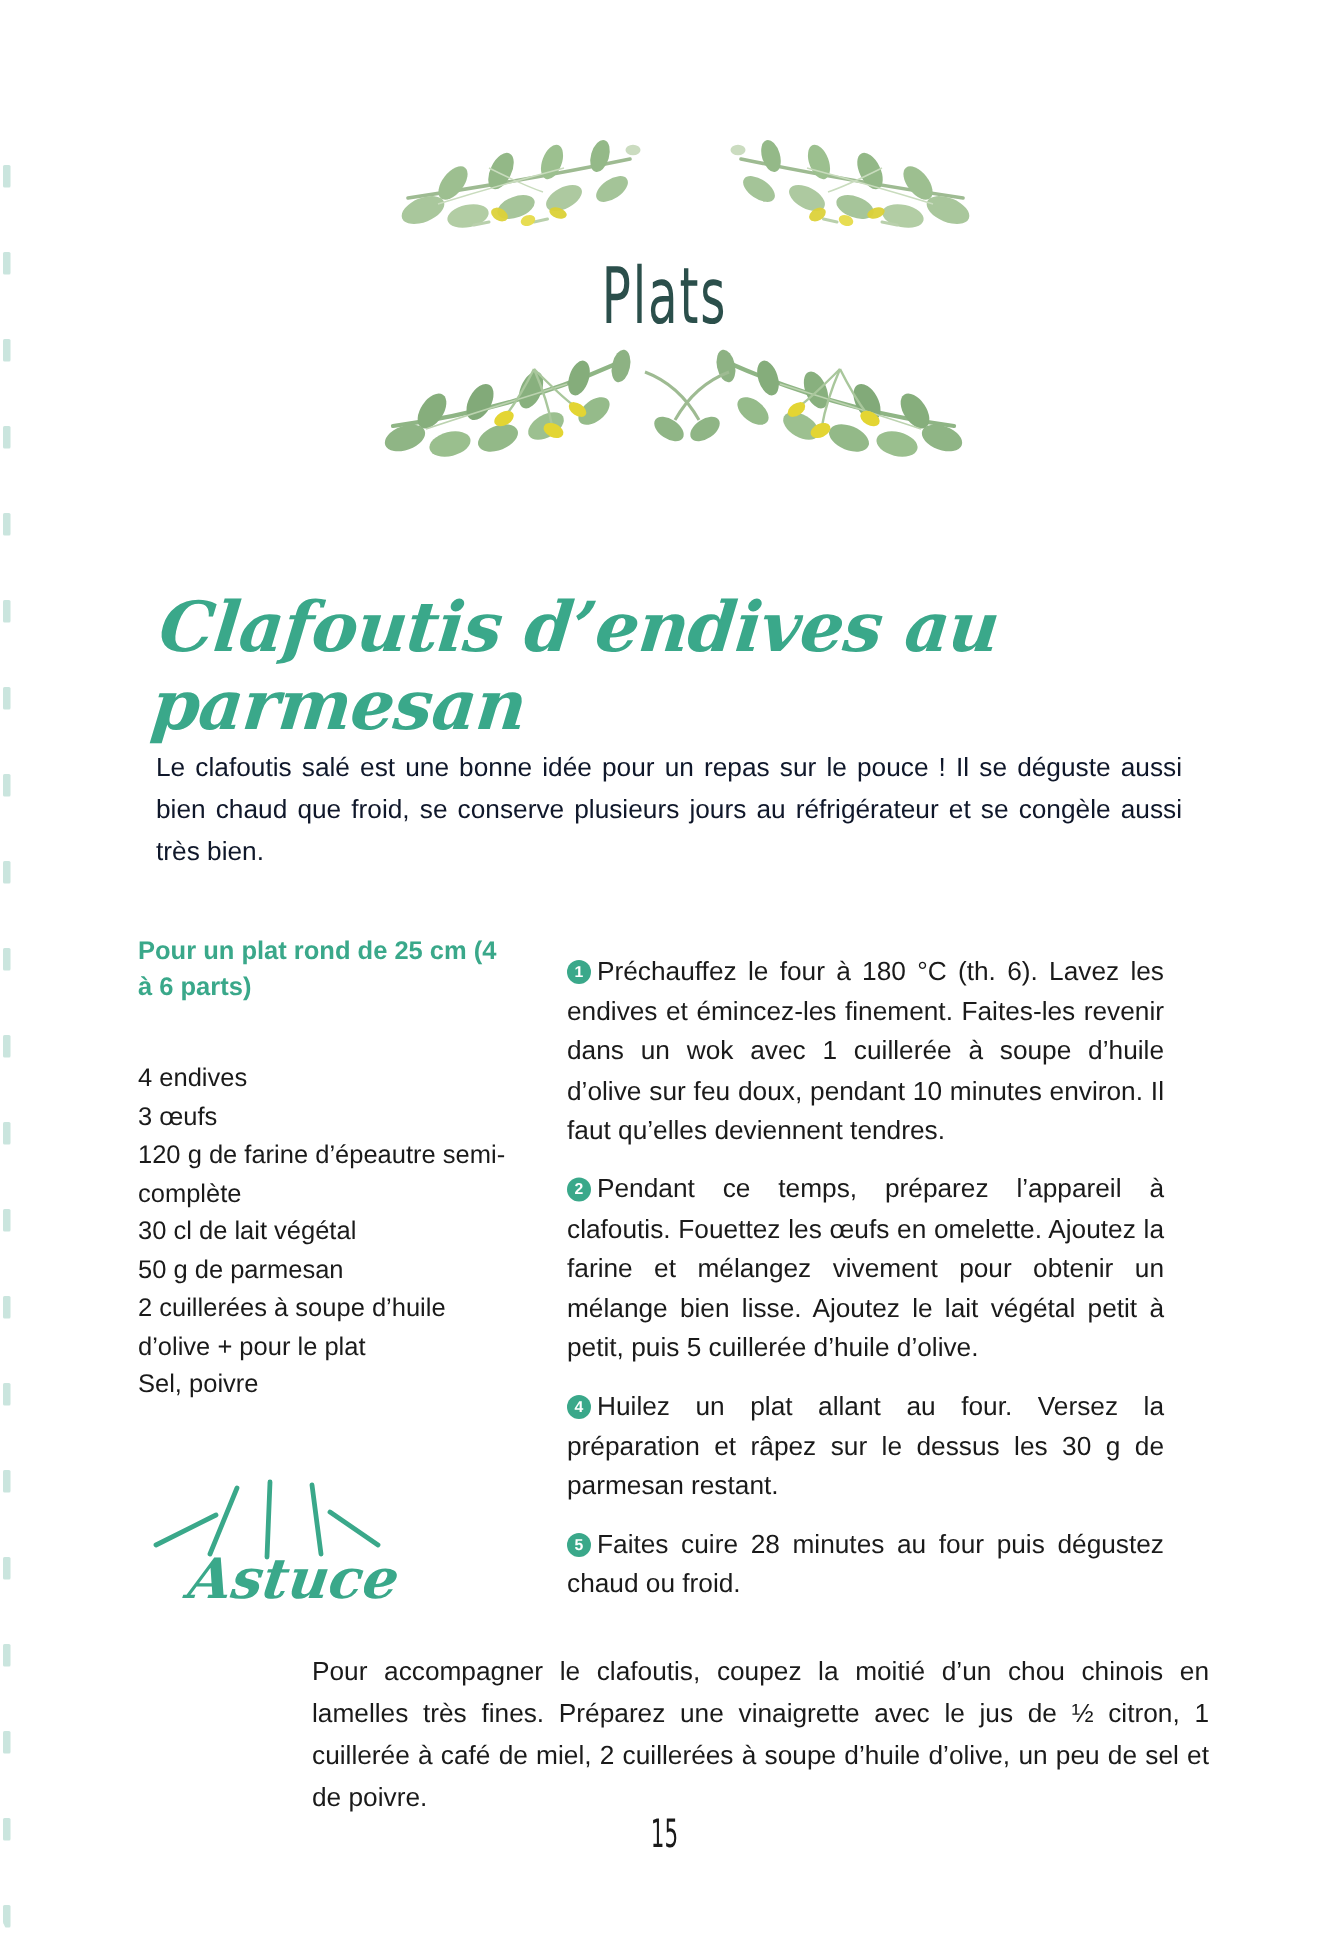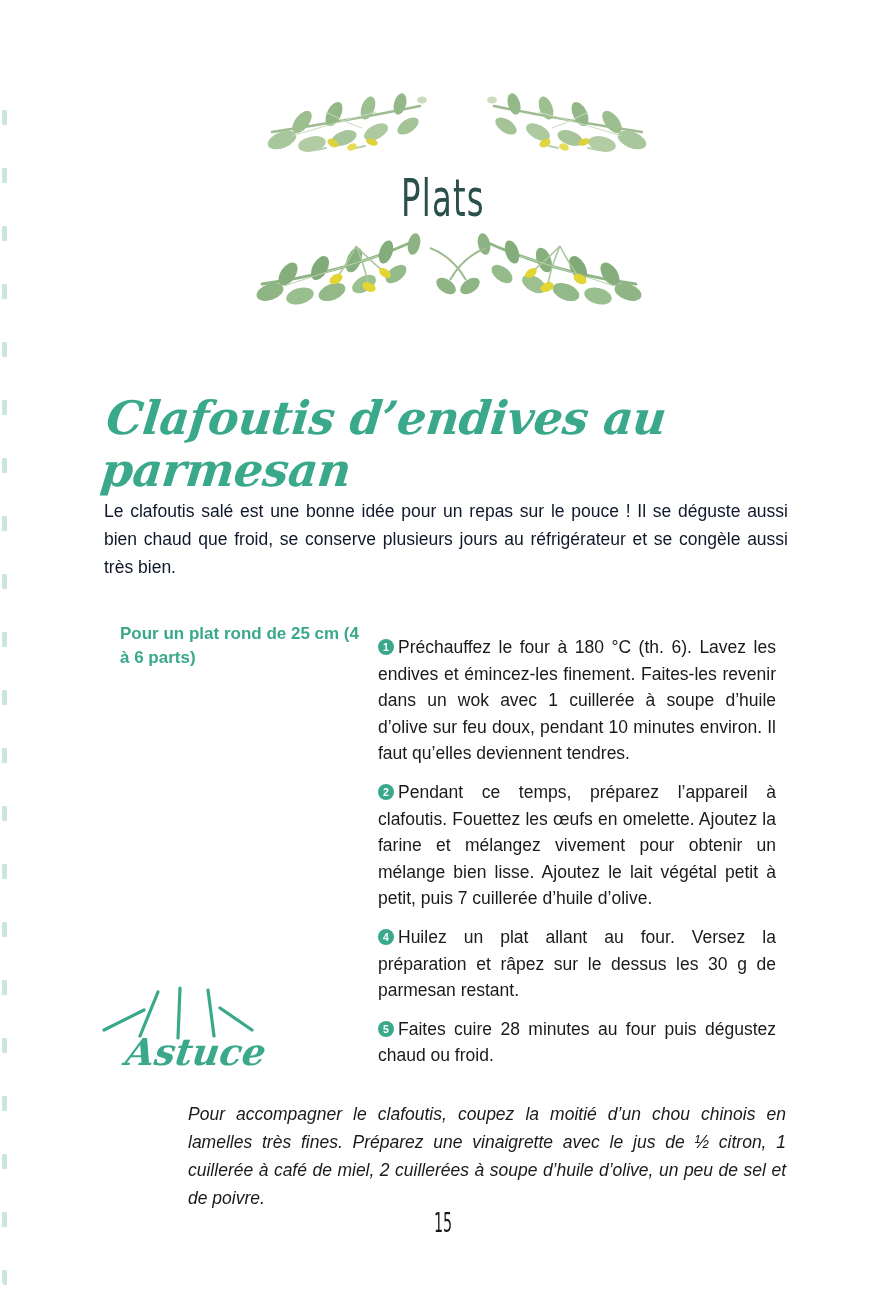--- a/index.html
+++ b/index.html
@@ -87,21 +87,21 @@
     font-size: 17.5px;
     line-height: 28px;
     color: #0f172a;
     text-align: justify;
     font-family: "Liberation Sans", sans-serif;
   }
 
   
   .ingredients {
     position: absolute;
-    left: 120px;
+    left: 92px;
     top: 622px;
     width: 248px;
   }
   .ingredients-heading {
     font-size: 17px;
     font-weight: 700;
     line-height: 24px;
     color: #3aa88a;
     margin: 0 0 0 0;
   }
@@ -168,26 +168,25 @@
     text-align: center;
     font-weight: 700;
     vertical-align: 2px;
     margin-right: 4px;
     font-family: "Liberation Sans", sans-serif;
   }
 
   
   .tip {
     position: absolute;
-    left: 188px;
+    left: 208px;
     top: 1100px;
     width: 598px;
     font-size: 17.5px;
     line-height: 28px;
-    font-style: italic;
     color: #1a1a1a;
     text-align: justify;
     font-family: "Liberation Sans", sans-serif;
   }
 
   
   .page-number {
     position: absolute;
     left: 0;
     top: 1208px;
@@ -297,38 +296,47 @@
   </svg>
 
   <div class="section-title">Plats</div>
 
   <div class="recipe-title">Clafoutis d’endives au parmesan</div>
 
   <div class="intro">Le clafoutis salé est une bonne idée pour un repas sur le pouce ! Il se déguste aussi bien chaud que froid, se conserve plusieurs jours au réfrigérateur et se congèle aussi très bien.</div>
 
   <div class="ingredients">
     <div class="ingredients-heading">Pour un plat rond de 25 cm (4 à 6 parts)</div>
+    <ul class="ingredients-list">
+        <li>4 endives</li>
+        <li>3 œufs</li>
+        <li>120 g de farine d’épeautre semi-complète</li>
+        <li>30 cl de lait végétal</li>
+        <li>50 g de parmesan</li>
+        <li>2 cuillerées à soupe d’huile d’olive + pour le plat</li>
+        <li>Sel, poivre</li>
+      </ul>
   </div>
 
   <div class="astuce">
     <svg width="200" height="56" viewBox="0 0 200 56" xmlns="http://www.w3.org/2000/svg">
       <g stroke="#3aa88a" stroke-width="3.2" stroke-linecap="round" fill="none">
         <line x1="8" y1="44" x2="48" y2="24"></line>
         <line x1="44" y1="50" x2="62" y2="6"></line>
         <line x1="82" y1="52" x2="84" y2="2"></line>
         <line x1="118" y1="50" x2="112" y2="4"></line>
         <line x1="156" y1="44" x2="124" y2="22"></line>
       </g>
     </svg>
     <div class="astuce-word">Astuce</div>
   </div>
 
   <div class="steps">
       <p class="step"><span class="step-num">1</span><span>Préchauffez le four à 180 °C (th. 6). Lavez les endives et émincez-les finement. Faites-les revenir dans un wok avec 1 cuillerée à soupe d’huile d’olive sur feu doux, pendant 10 minutes environ. Il faut qu’elles deviennent tendres.</span></p>
-      <p class="step"><span class="step-num">2</span><span>Pendant ce temps, préparez l’appareil à clafoutis. Fouettez les œufs en omelette. Ajoutez la farine et mélangez vivement pour obtenir un mélange bien lisse. Ajoutez le lait végétal petit à petit, puis 7 cuillerée d’huile d’olive.</span></p>
+      <p class="step"><span class="step-num">2</span><span>Pendant ce temps, préparez l’appareil à clafoutis. Fouettez les œufs en omelette. Ajoutez la farine et mélangez vivement pour obtenir un mélange bien lisse. Ajoutez le lait végétal petit à petit, puis 5 cuillerée d’huile d’olive.</span></p>
       <p class="step"><span class="step-num">4</span><span>Huilez un plat allant au four. Versez la préparation et râpez sur le dessus les 30 g de parmesan restant.</span></p>
       <p class="step"><span class="step-num">5</span><span>Faites cuire 28 minutes au four puis dégustez chaud ou froid.</span></p>
     </div>
 
   <div class="tip">Pour accompagner le clafoutis, coupez la moitié d’un chou chinois en lamelles très fines. Préparez une vinaigrette avec le jus de ½ citron, 1 cuillerée à café de miel, 2 cuillerées à soupe d’huile d’olive, un peu de sel et de poivre.</div>
 
   <div class="page-number">15</div>
 
 </div>
 

